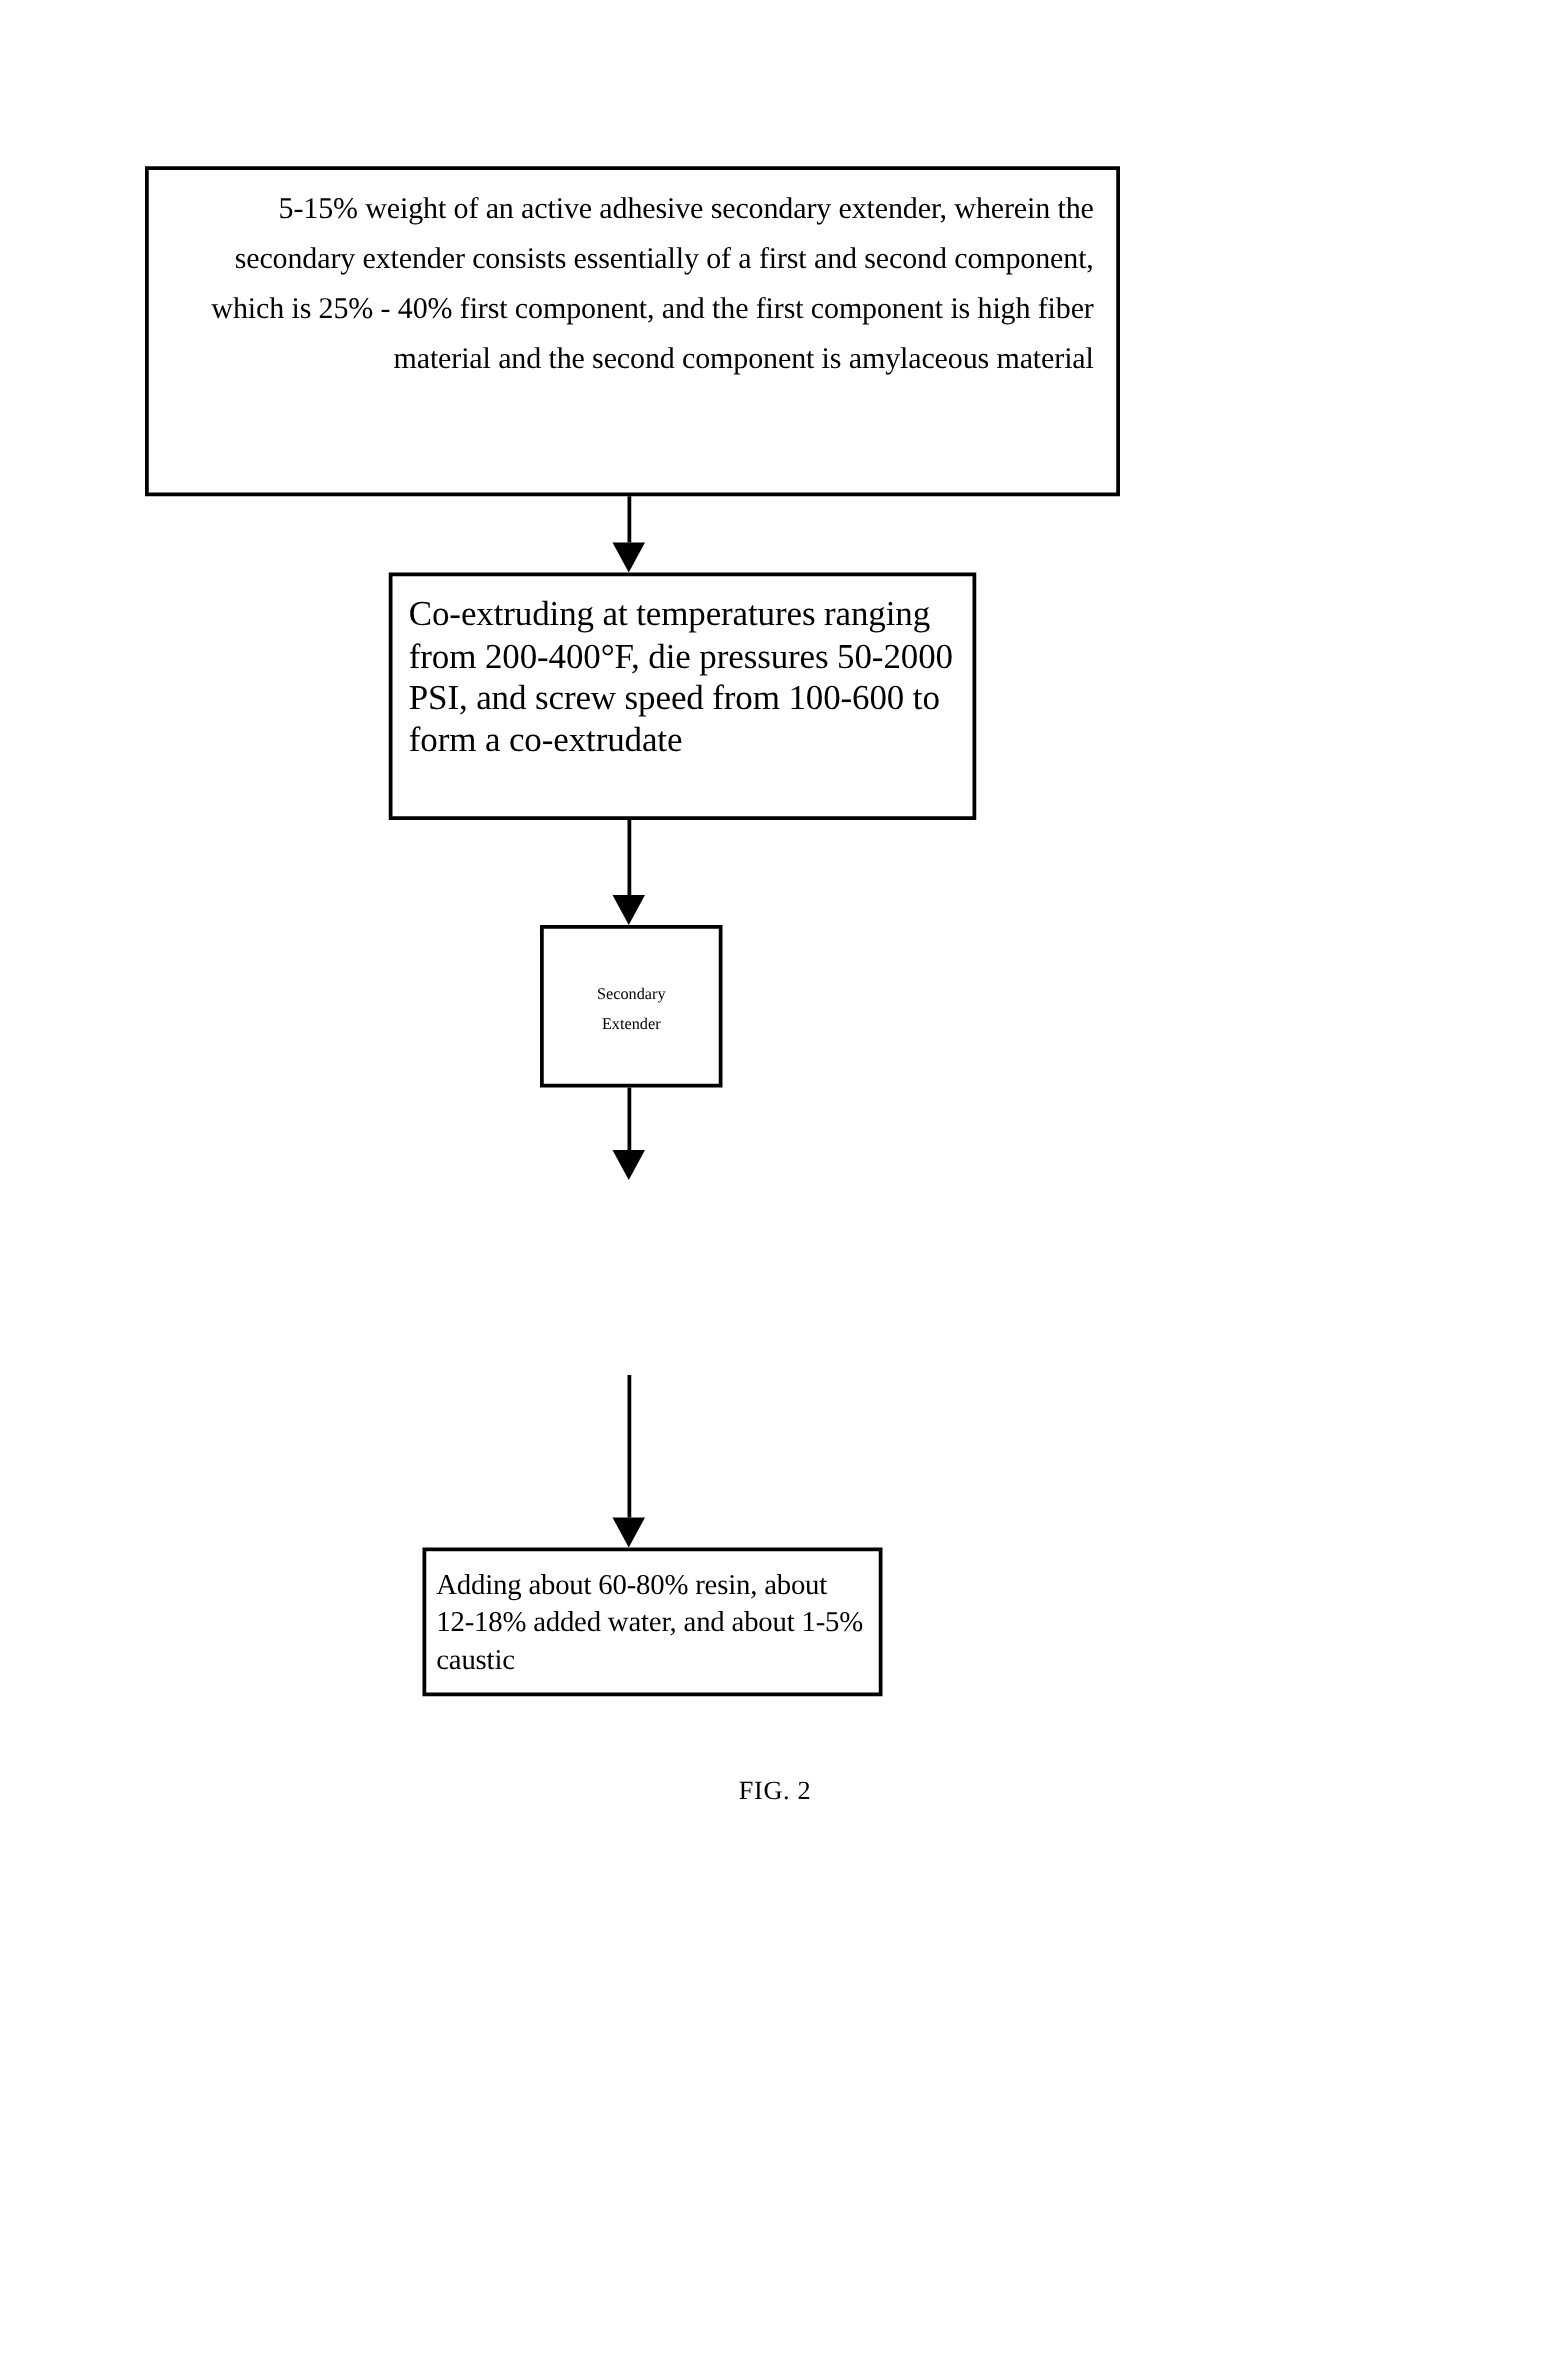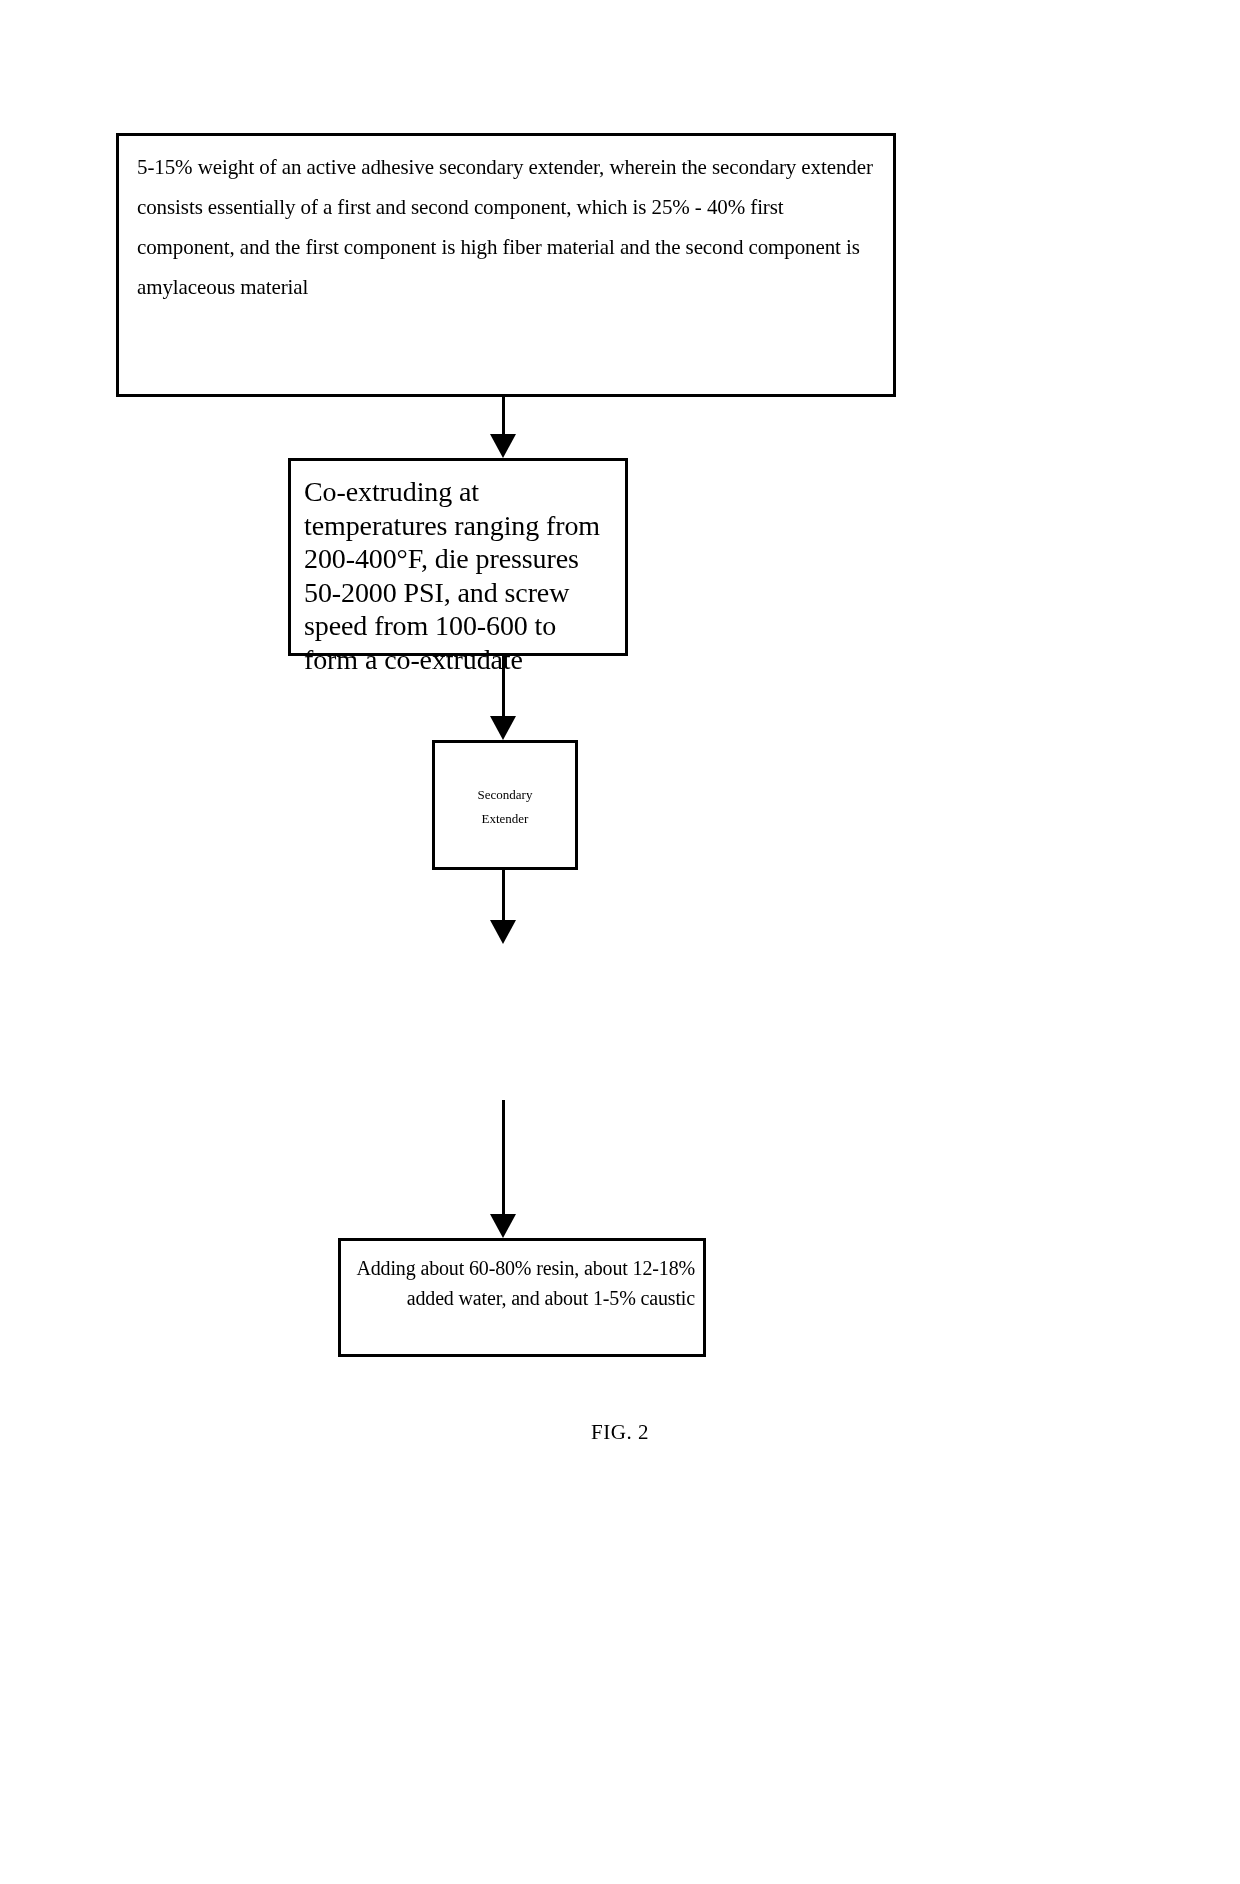--- a/index.html
+++ b/index.html
@@ -36,31 +36,31 @@
     left: 116px;
     top: 133px;
     width: 780px;
     height: 264px;
   }
   #box-composition .box-text {
     position: absolute;
     left: 18px;
     right: 18px;
     top: 11px;
-    text-align: left;
-    font-size: 21px;
+    text-align: right;
+    font-size: 24px;
     line-height: 40px;
     letter-spacing: -0.1px;
   }
 
   
   #box-coextruding {
-    left: 288px;
+    left: 311px;
     top: 458px;
-    width: 340px;
+    width: 470px;
     height: 198px;
   }
   #box-coextruding .box-text {
     position: absolute;
     left: 13px;
     right: 8px;
     top: 14px;
     text-align: left;
     font-size: 28px;
     line-height: 33.5px;
@@ -107,22 +107,22 @@
     left: 338px;
     top: 1238px;
     width: 368px;
     height: 119px;
   }
   #box-resin .box-text {
     position: absolute;
     left: 8px;
     right: 8px;
     top: 12px;
-    text-align: right;
-    font-size: 20px;
+    text-align: left;
+    font-size: 23px;
     line-height: 30px;
     letter-spacing: -0.15px;
   }
 
   
   .connector {
     position: absolute;
   }
   .connector .shaft {
     position: absolute;

